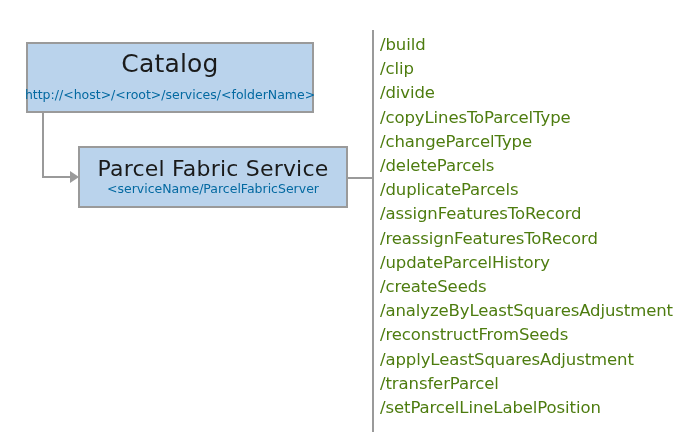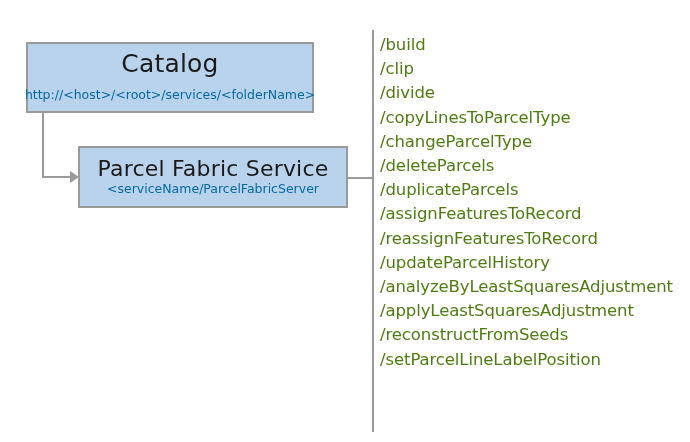--- a/index.html
+++ b/index.html
@@ -165,19 +165,21 @@
       <div class="op">/build</div>
       <div class="op">/clip</div>
       <div class="op">/divide</div>
       <div class="op">/copyLinesToParcelType</div>
       <div class="op">/changeParcelType</div>
       <div class="op">/deleteParcels</div>
       <div class="op">/duplicateParcels</div>
       <div class="op">/assignFeaturesToRecord</div>
       <div class="op">/reassignFeaturesToRecord</div>
       <div class="op">/updateParcelHistory</div>
+      <div class="op">/createSeeds</div>
       <div class="op">/analyzeByLeastSquaresAdjustment</div>
+      <div class="op">/reconstructFromSeeds</div>
       <div class="op">/applyLeastSquaresAdjustment</div>
-      <div class="op">/reconstructFromSeeds</div>
+      <div class="op">/transferParcel</div>
       <div class="op">/setParcelLineLabelPosition</div>
     </div>
 
 </div>
 
 </body></html>

